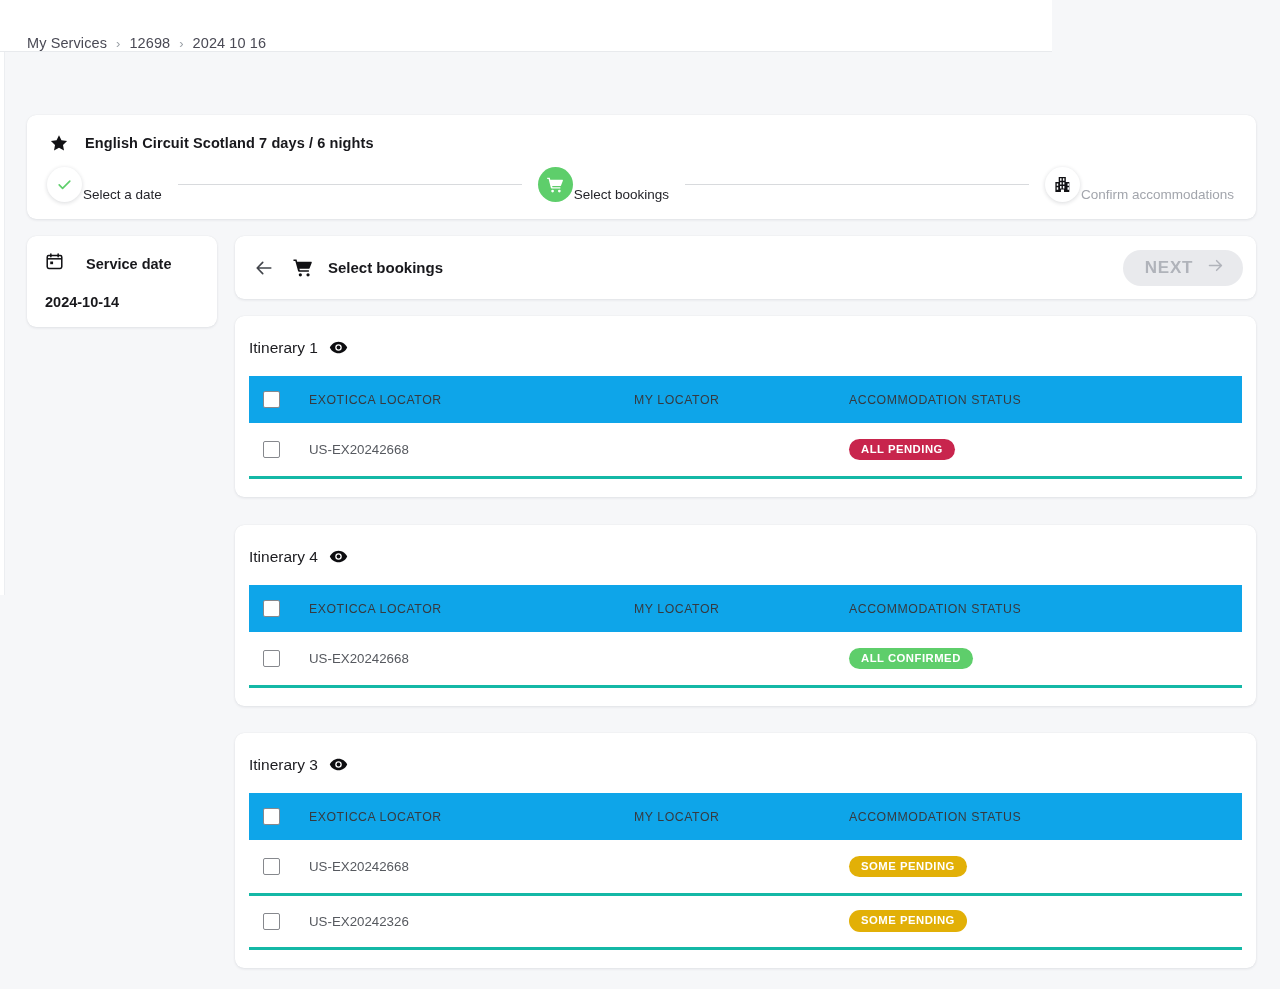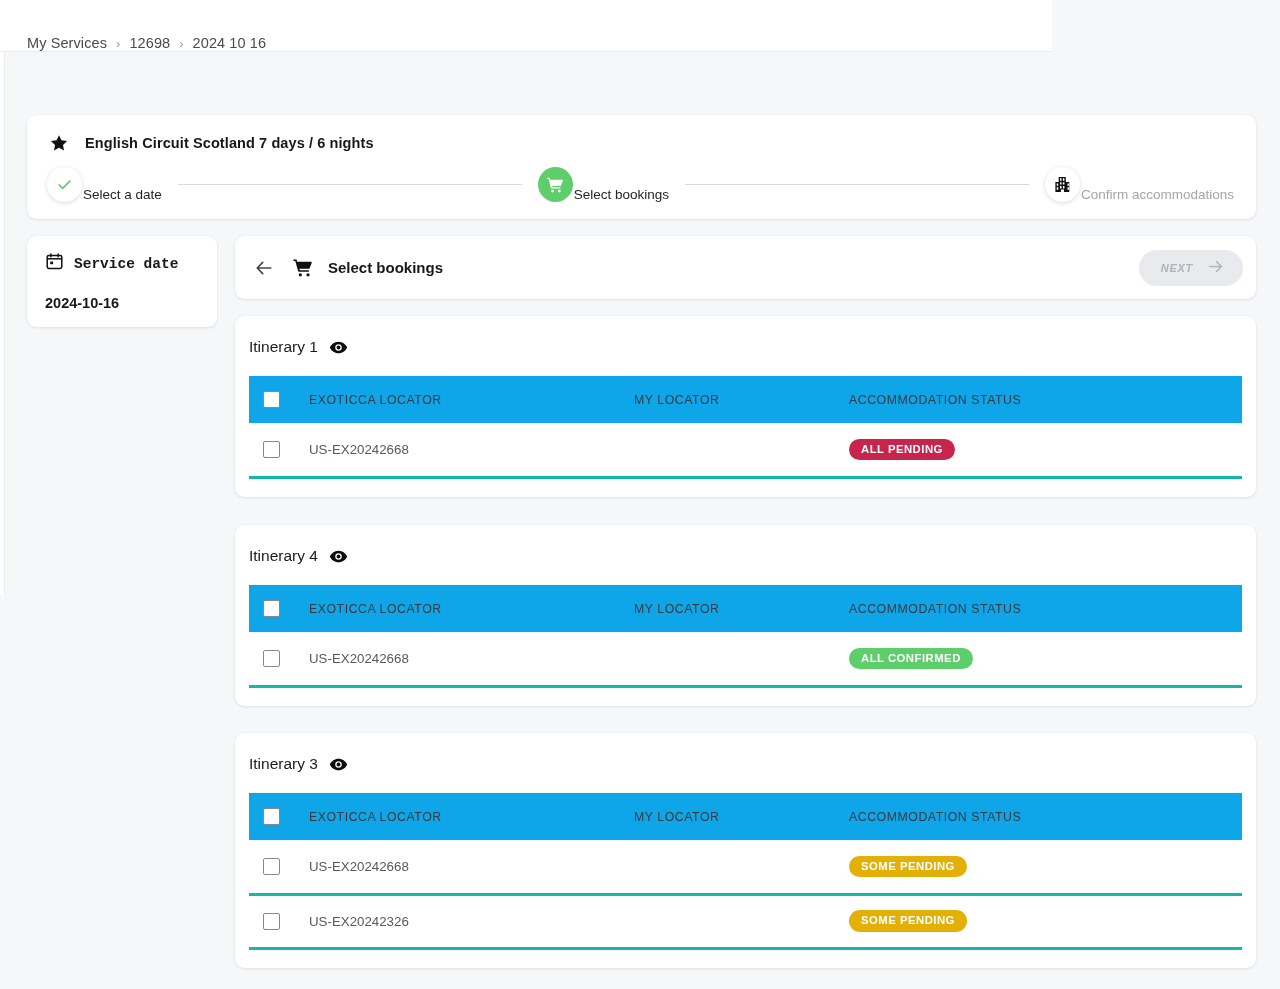--- a/index.html
+++ b/index.html
@@ -70,52 +70,52 @@
   .step-label.muted { color: #a2a5ac; }
   .step-line { flex: 1 1 auto; height: 1px; background: #d8dadd; margin: 0 16px; }
 
   
   .service-card {
     position: absolute; left: 27px; top: 236px; width: 190px; height: 91px;
     background: #fff; border-radius: 9px;
     box-shadow: 0 1px 3px rgba(16,24,40,.09), 0 0 1px rgba(16,24,40,.08);
     padding: 16px 16px 0 18px;
   }
-  .service-head { display: flex; align-items: center; gap: 10px; font-family: Liberation Mono, monospace; }
+  .service-head { display: flex; align-items: center; gap: 22px; }
   .service-head-label { font-size: 14.5px; font-weight: 700; color: #18181c; }
   .service-date-value { margin-top: 19px; font-size: 14.5px; font-weight: 700; color: #18181c; }
 
   .toolbar {
     position: absolute; left: 235px; top: 236px; width: 1021px; height: 63px;
     background: #fff; border-radius: 9px;
     box-shadow: 0 1px 3px rgba(16,24,40,.09), 0 0 1px rgba(16,24,40,.08);
     display: flex; align-items: center;
     padding: 0 13px 0 18px;
   }
   .back-arrow { width: 22px; height: 22px; cursor: pointer; flex: 0 0 auto; }
   .toolbar-cart { margin-left: 17px; width: 22px; height: 22px; flex: 0 0 auto; }
   .toolbar-title { margin-left: 14px; font-size: 15px; font-weight: 700; color: #18181c; }
   .next-btn {
     margin-left: auto;
     display: flex; align-items: center; gap: 13px;
     background: #e9eaed; color: #b0b3ba;
     border: none; border-radius: 22px;
     height: 36px; padding: 0 18px 0 22px;
-    font-size: 11px; font-weight: 700; letter-spacing: .7px;
-    font-family: inherit; cursor: default; font-style: italic;
+    font-size: 17px; font-weight: 700; letter-spacing: .7px;
+    font-family: inherit; cursor: default;
   }
 
   
   .itin-card {
     position: absolute; left: 235px; width: 1021px;
     background: #fff; border-radius: 9px;
     box-shadow: 0 1px 3px rgba(16,24,40,.09), 0 0 1px rgba(16,24,40,.08);
     padding: 20px 14px 18px 14px;
   }
-  .itin-head { display: flex; gap: 11px; padding: 2px 0 0 0; }
+  .itin-head { display: flex; align-items: center; gap: 11px; padding: 2px 0 0 0; }
   .itin-title { font-size: 15.5px; color: #1b1b1f; }
   .eye-icon { width: 19px; height: 19px; cursor: pointer; }
 
   table.itin-table { width: 100%; border-collapse: collapse; margin-top: 19px; table-layout: fixed; }
   table.itin-table thead th {
     background: #0ea5e9; height: 47px;
     font-size: 12.3px; font-weight: 400; letter-spacing: .55px;
     color: #363a40; text-align: left; vertical-align: middle;
   }
   table.itin-table tbody td {
@@ -199,21 +199,21 @@
       <span>
         <svg viewBox="0 0 24 24" width="19" height="19">
             <rect x="2.8" y="4.3" width="18.4" height="16.4" rx="2" fill="none" stroke="#111114" stroke-width="1.9"></rect>
             <path d="M2.8 8.6h18.4" stroke="#111114" stroke-width="1.9"></path>
             <path d="M7.4 2.6v3.4M16.6 2.6v3.4" stroke="#111114" stroke-width="1.9" stroke-linecap="round"></path>
             <rect x="6.6" y="12" width="3.6" height="3.4" fill="#111114"></rect>
           </svg>
       </span>
       <span class="service-head-label">Service date</span>
     </div>
-    <div class="service-date-value">2024-10-16</div>
+    <div class="service-date-value">2024-10-14</div>
   </div>
 
   <div class="toolbar">
     <span class="back-arrow">
       <svg viewBox="0 0 24 24" width="22" height="22">
           <path fill="none" stroke="#42454b" stroke-width="1.8" stroke-linecap="round" stroke-linejoin="round" d="M19.4 12H4.8M10.6 5.9L4.6 12l6 6.1"></path>
         </svg>
     </span>
     <span class="toolbar-cart">
       <svg viewBox="0 0 24 24" width="22" height="22">

